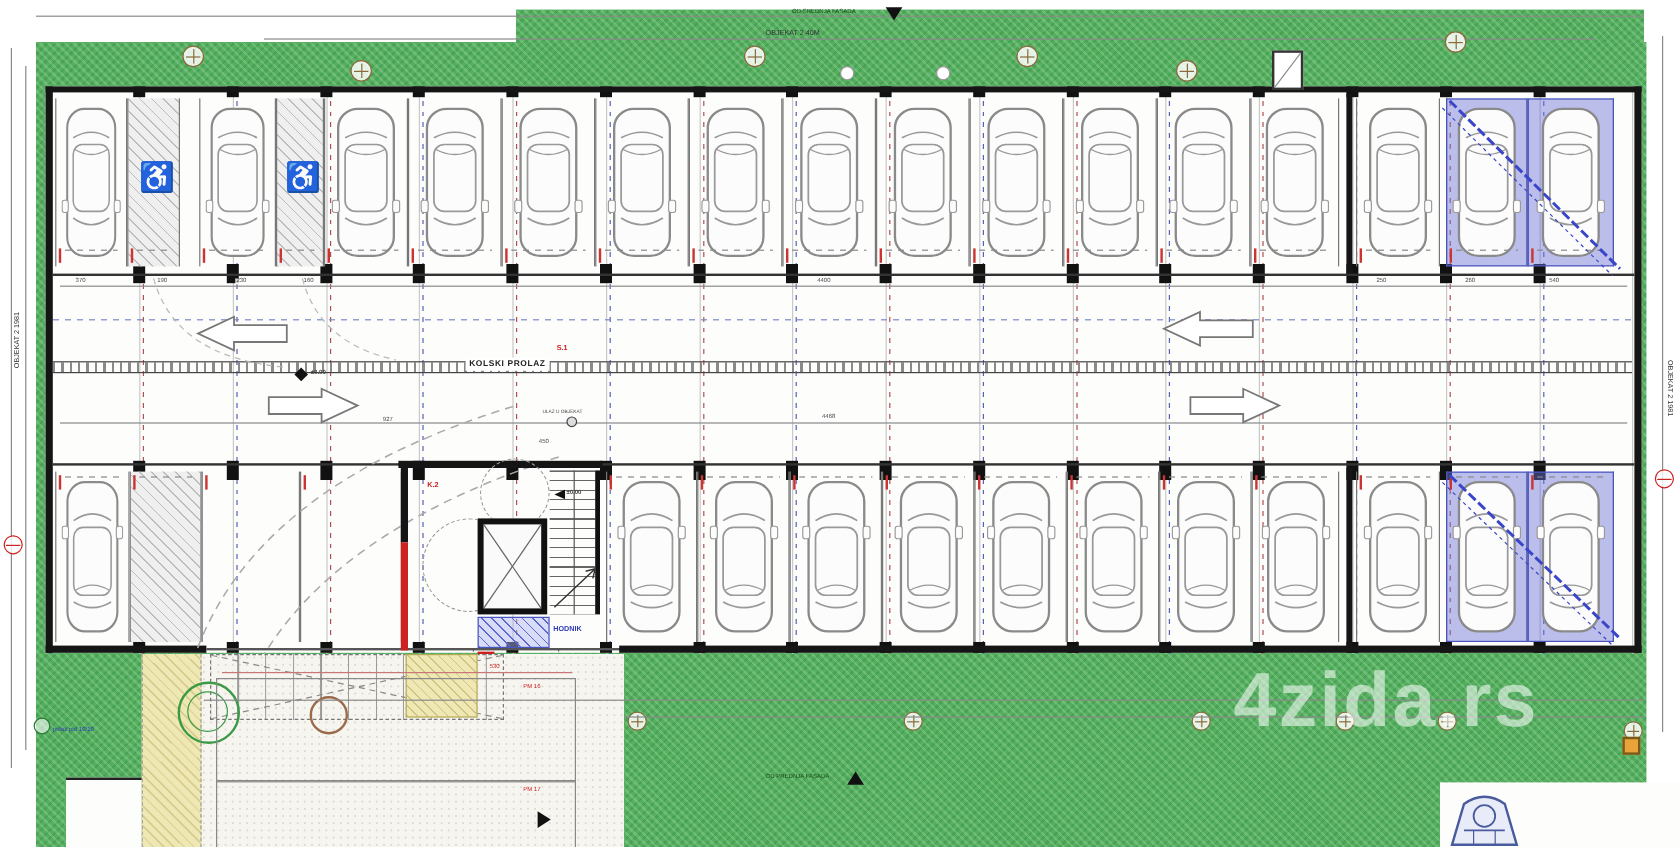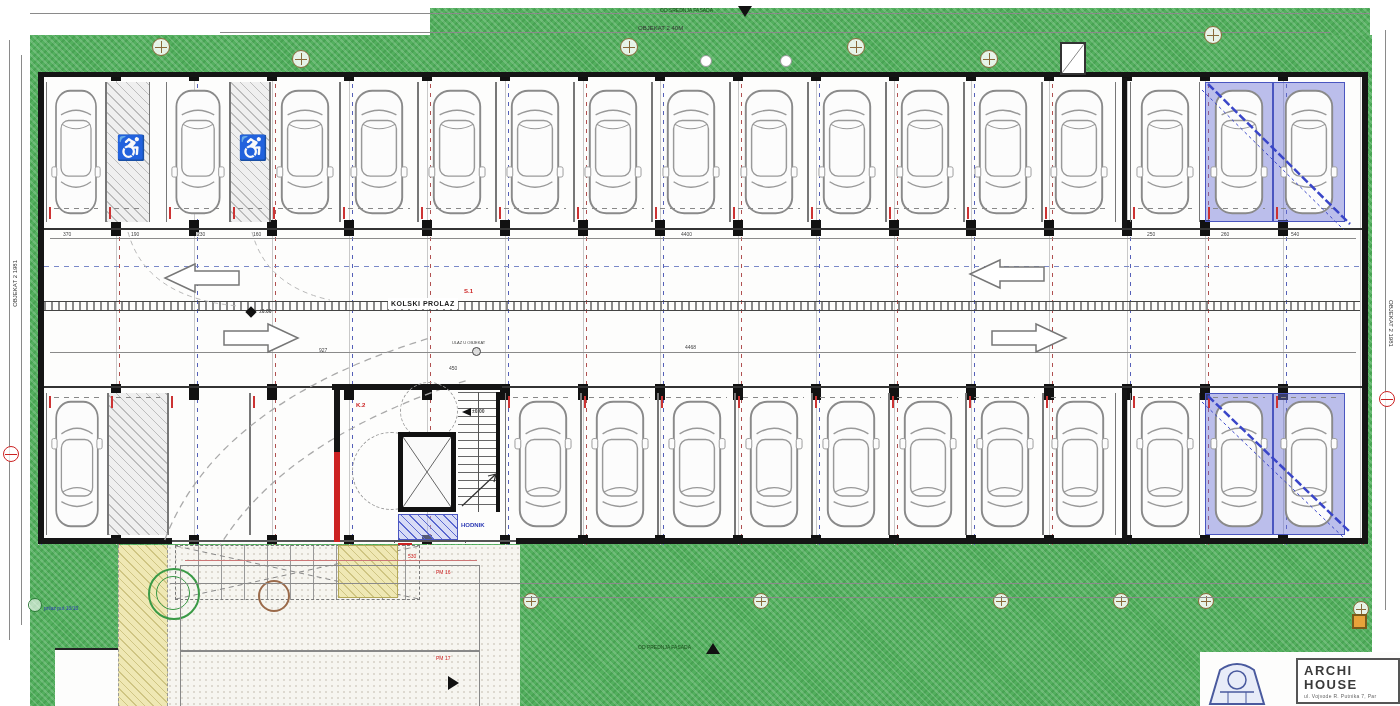--- a/index.html
+++ b/index.html
@@ -705,27 +705,24 @@
   </svg>
   <svg class="abs" style="left:1200px;top:392px;" width="160" height="146">
     <line x1="8" y1="4" x2="150" y2="140" stroke="#3a46c8" stroke-width="2.5" stroke-dasharray="8 3"></line>
     <line x1="2" y1="10" x2="144" y2="146" stroke="#3a46c8" stroke-width="1" stroke-dasharray="3 3"></line>
   </svg>
 
   <div class="abs dimline" style="left:170px;top:583px;width:1200px;height:1px;"></div>
   <div class="abs dimline" style="left:520px;top:597px;width:850px;height:1px;"></div>
   <div class="abs" style="left:1352px;top:614px;width:15px;height:15px;background:#e8a33a;border:2px solid #7a5a1a;box-sizing:border-box;"></div>
 
+  <div class="abs watermark" style="left:1028px;top:546px;">4zida.rs</div>
 
   <div class="abs paper" style="left:1200px;top:652px;width:200px;height:54px;"></div>
   <svg class="abs" style="left:1206px;top:656px;" width="62" height="50" viewBox="0 0 62 50">
     <path d="M4 48 L14 14 Q31 2 48 14 L58 48 Z" fill="#e8ecf8" stroke="#4a5a9e" stroke-width="2"></path>
     <circle cx="31" cy="24" r="9" fill="none" stroke="#4a5a9e" stroke-width="1.5"></circle>
     <line x1="14" y1="36" x2="48" y2="36" stroke="#4a5a9e" stroke-width="1.5"></line>
     <line x1="22" y1="36" x2="22" y2="48" stroke="#4a5a9e" stroke-width="1"></line>
     <line x1="40" y1="36" x2="40" y2="48" stroke="#4a5a9e" stroke-width="1"></line>
   </svg>
-  <div class="abs logo-box" style="left:1296px;top:658px;width:104px;height:46px;">
-    <div class="logo-name">ARCHI HOUSE</div>
-    <div class="logo-sub">ul. Vojvode R. Putnika 7, Par</div>
-  </div>
 
 </div>
 
 </body></html>

